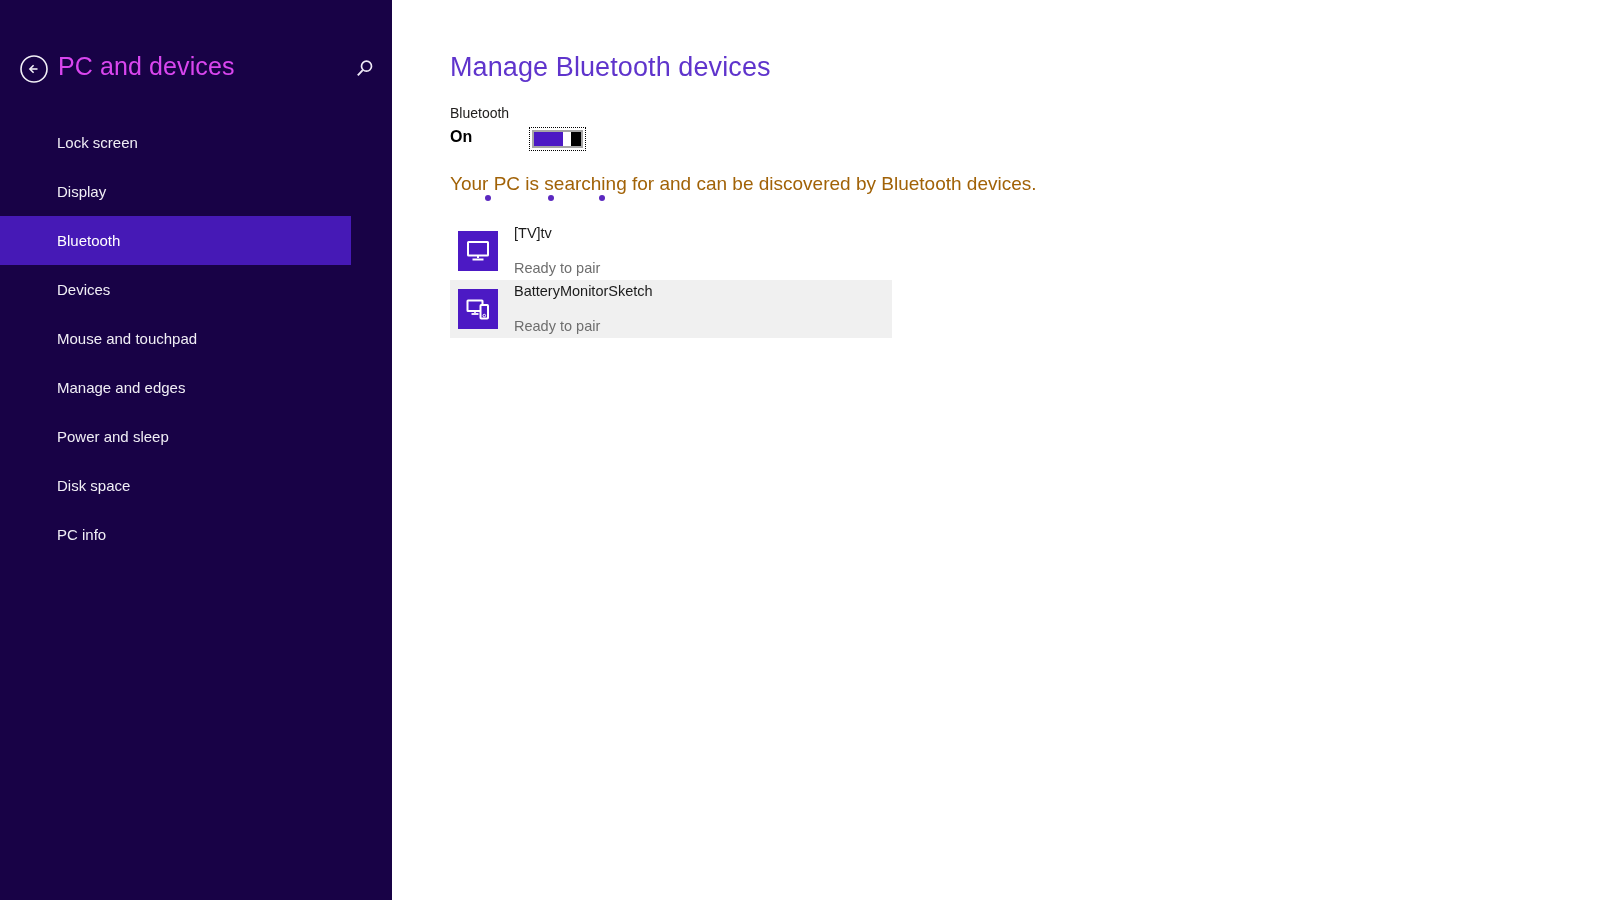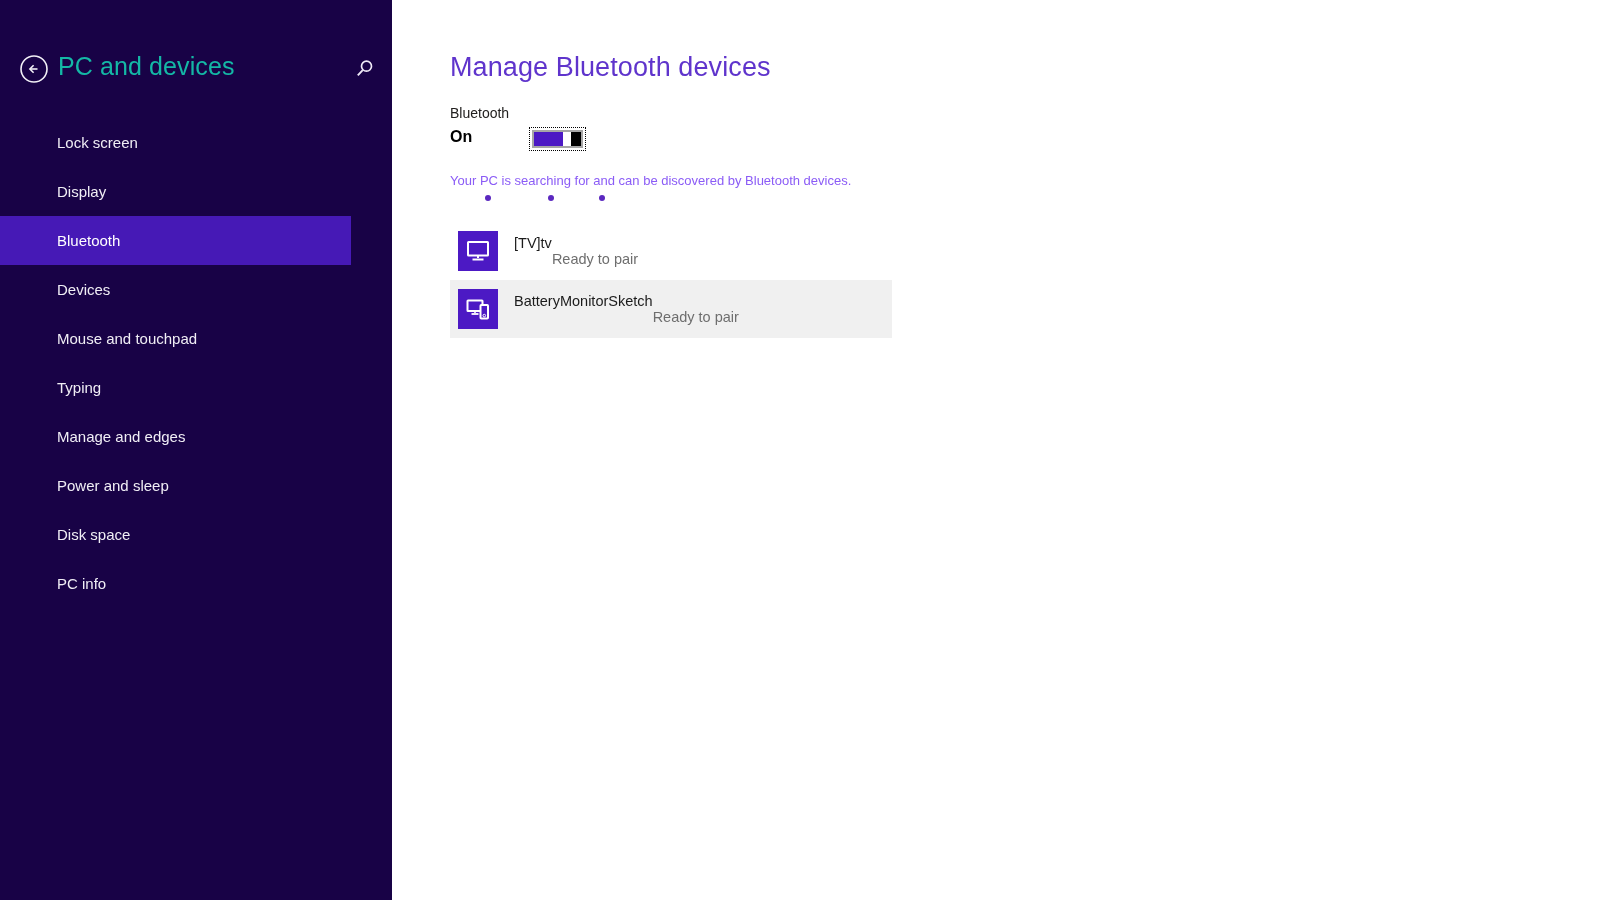--- a/index.html
+++ b/index.html
@@ -34,21 +34,21 @@
     left: 19px; top: 54px;
     width: 30px; height: 30px;
     cursor: pointer;
   }
   #back-button svg { display: block; }
   #header-title {
     position: absolute;
     left: 58px; top: 52px;
     font-size: 25px;
     font-weight: 300;
-    color: #14b8a6;
+    color: #d946ef;
     letter-spacing: 0.1px;
     white-space: nowrap;
     text-align: right;
   }
   #search-button {
     position: absolute;
     left: 352px; top: 57px;
     width: 24px; height: 24px;
     cursor: pointer;
   }
@@ -141,22 +141,22 @@
     position: absolute;
     right: 0; top: 0;
     width: 22%; height: 100%;
     background: #000000;
   }
 
   
   #status-text {
     position: absolute;
     left: 58px; top: 173px;
-    font-size: 13px;
-    color: #8b5cf6;
+    font-size: 19px;
+    color: #a16207;
     white-space: nowrap;
   }
   #progress-dots {
     position: absolute;
     left: 58px; top: 195px;
     width: 300px; height: 10px;
   }
   .progress-dot {
     position: absolute;
     top: 0;
@@ -184,22 +184,22 @@
     width: 40px; height: 40px;
     background: #4c19c4;
     flex: 0 0 40px;
     display: flex;
     align-items: center;
     justify-content: center;
   }
   .device-text {
     margin-left: 16px;
     display: flex;
+    flex-direction: column;
     justify-content: center;
-    text-align: center;
   }
   .device-name {
     font-size: 14.5px;
     color: #1b1b1b;
     line-height: 19px;
     white-space: nowrap;
   }
   .device-status {
     font-size: 14.5px;
     color: #6e6e6e;
@@ -235,21 +235,20 @@
       </div>
 
     </div>
 
     <div id="nav-list">
       <div class="nav-item">Lock screen</div>
       <div class="nav-item">Display</div>
       <div class="nav-item selected">Bluetooth</div>
       <div class="nav-item">Devices</div>
       <div class="nav-item">Mouse and touchpad</div>
-      <div class="nav-item">Typing</div>
       <div class="nav-item">Manage and edges</div>
       <div class="nav-item">Power and sleep</div>
       <div class="nav-item">Disk space</div>
       <div class="nav-item">PC info</div>
     </div>
 
   </div>
 
   <div id="main">
 

